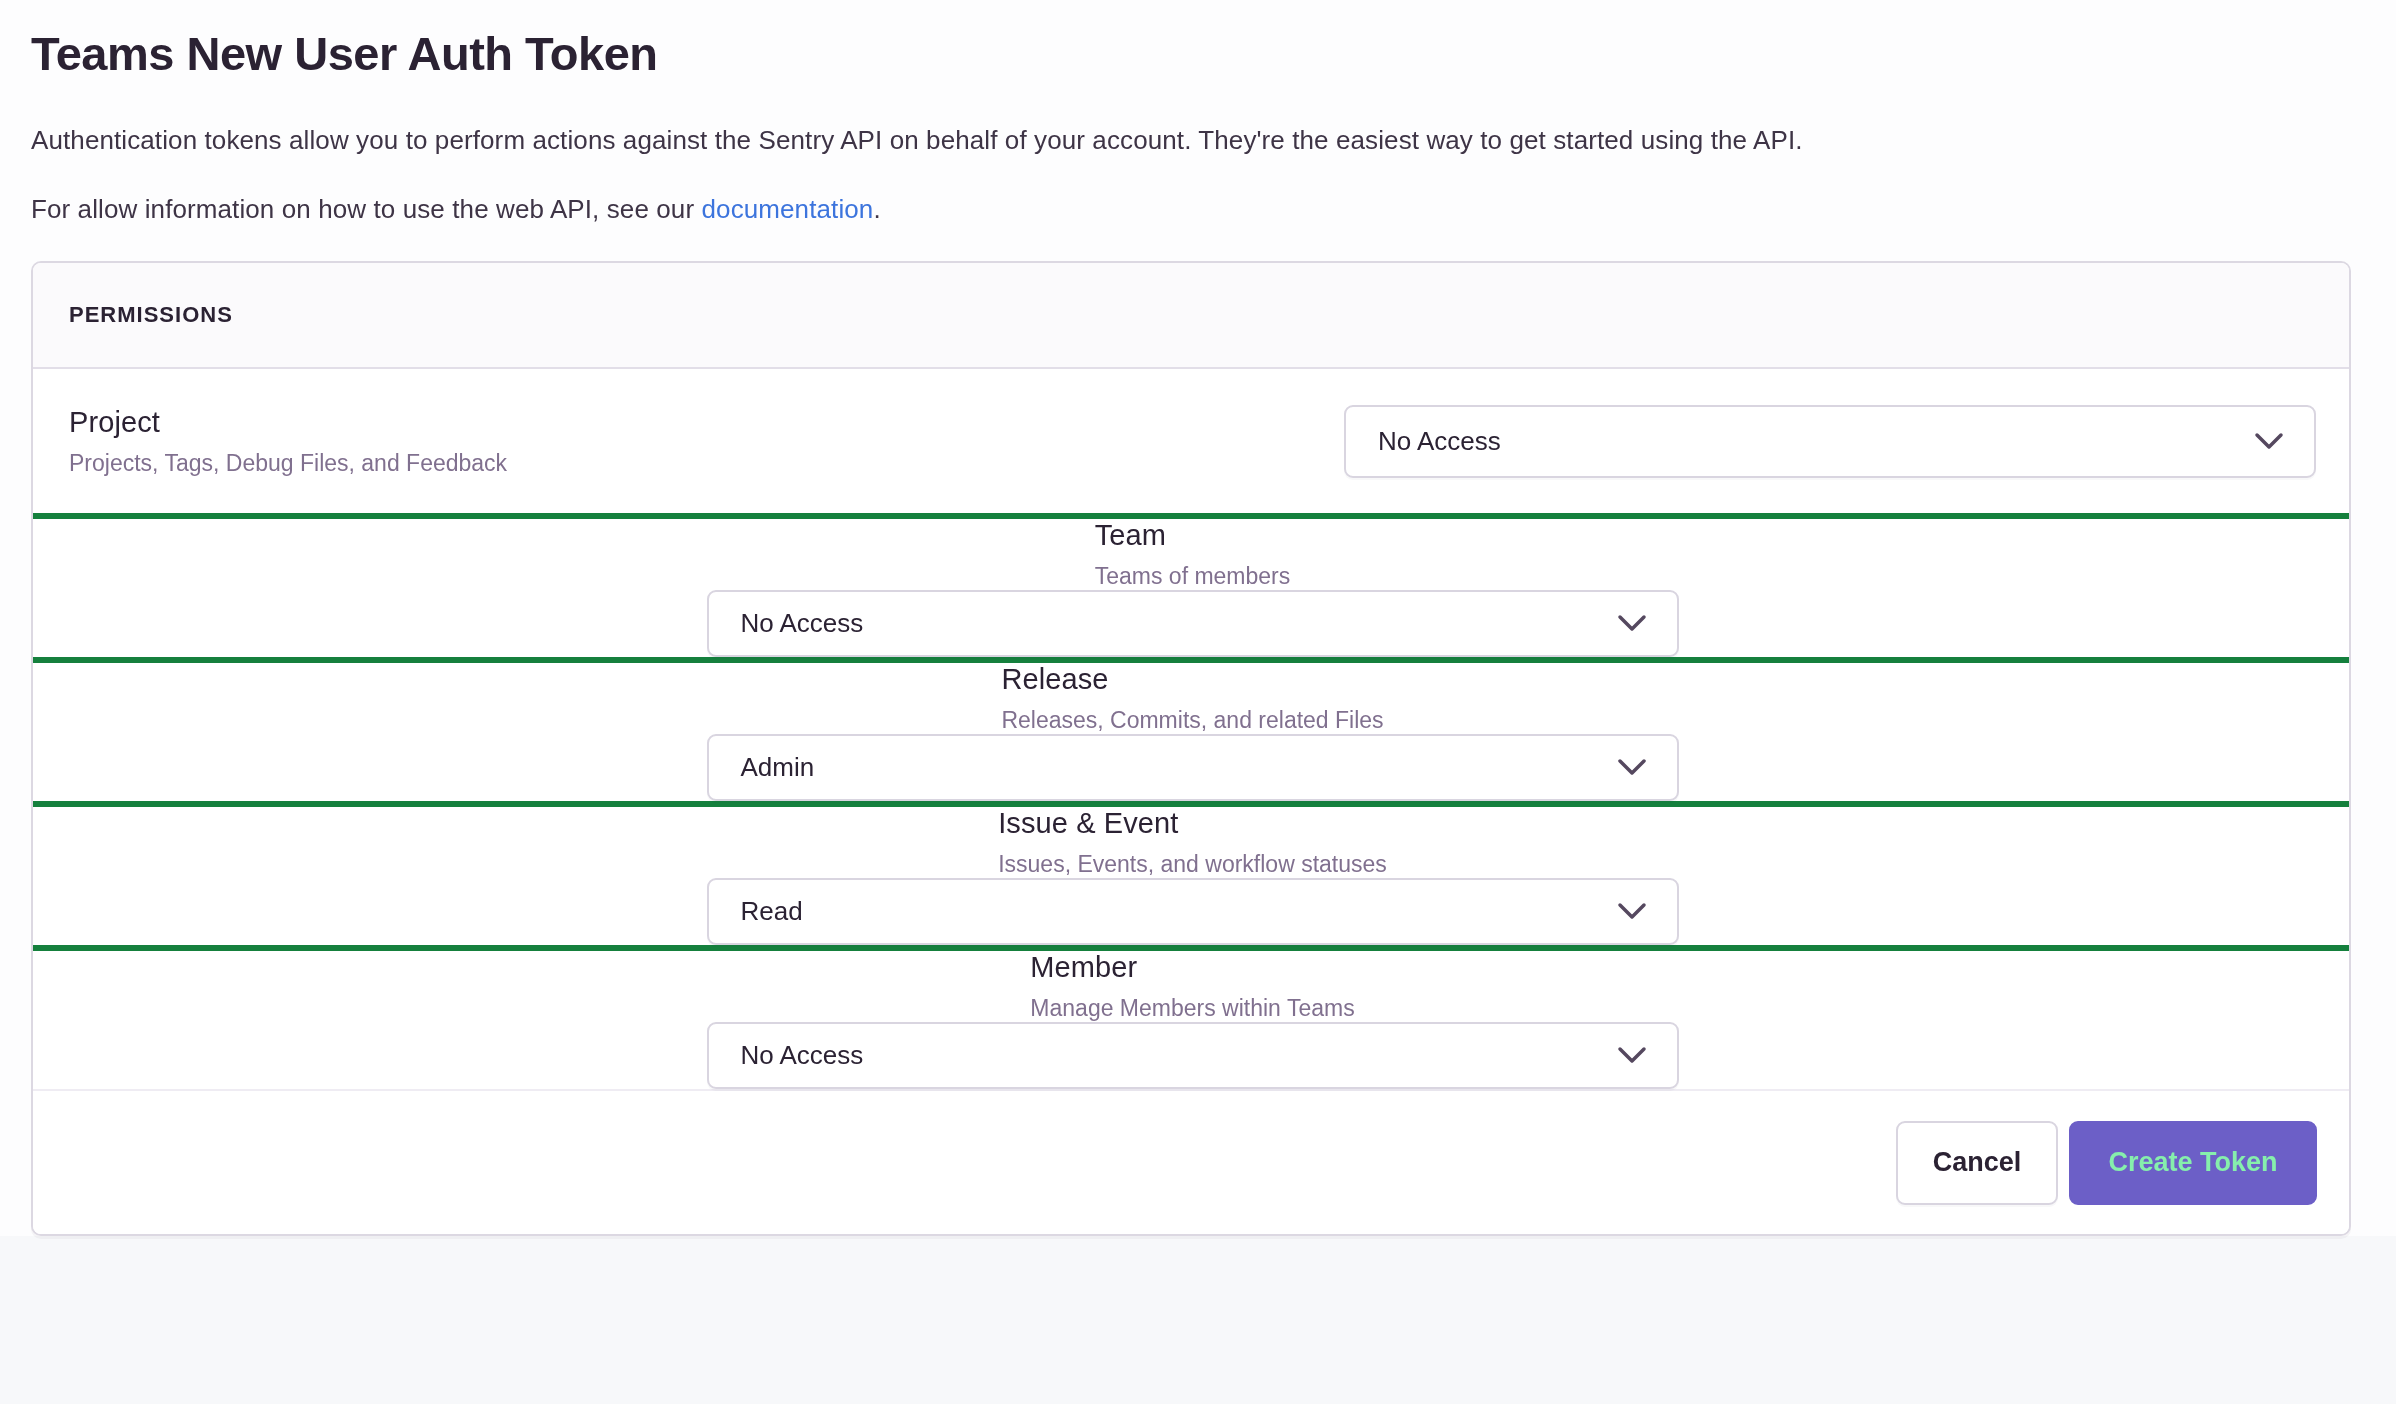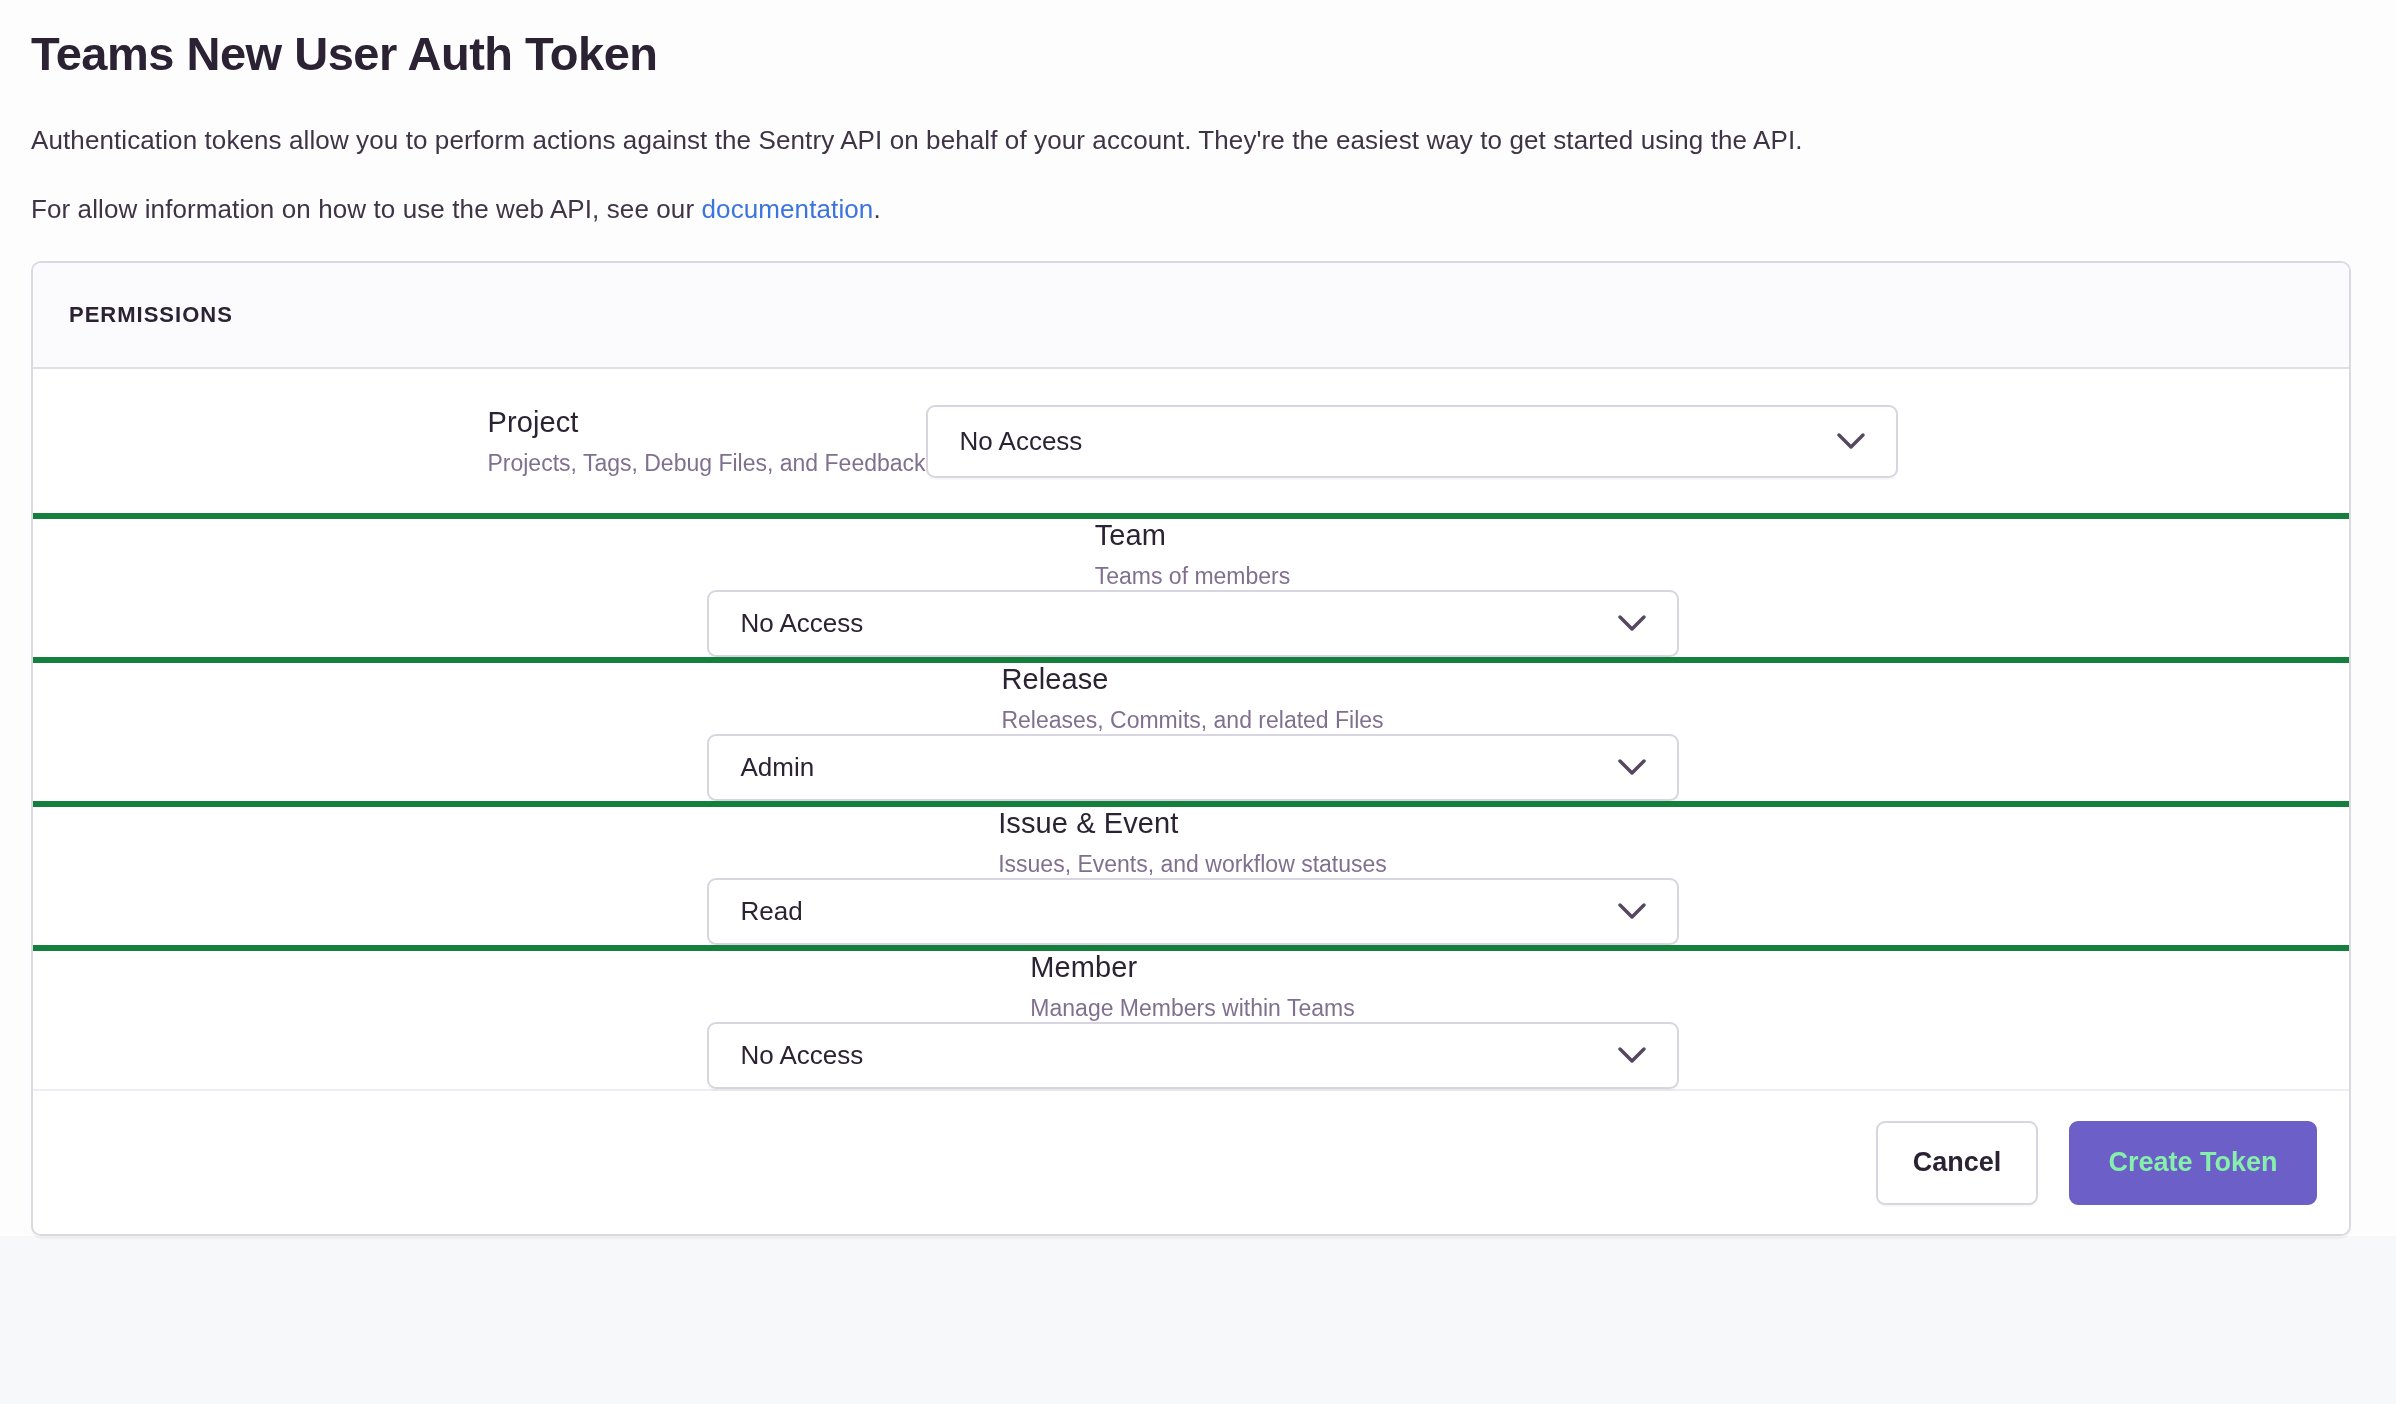--- a/index.html
+++ b/index.html
@@ -52,21 +52,21 @@
     font-size: 22px;
     font-weight: 700;
     letter-spacing: 1px;
     color: #2b2233;
     text-transform: uppercase;
   }
   .perm-row {
     height: 144px;
     display: flex;
     align-items: center;
-    justify-content: center;
+    justify-content: space-between;
     padding: 0 33px 0 36px;
     background: #ffffff;
   }
   .perm-row + .perm-row { border-top: 6px solid #15803d; flex-direction: column; }
   .perm-info { display: flex; flex-direction: column; }
   .perm-label {
     font-size: 29px;
     color: #2b2233;
     letter-spacing: 0.1px;
   }
@@ -90,21 +90,21 @@
   }
   .perm-select-value { font-size: 26px; color: #2b2233; }
   .chevron { width: 30px; height: 19px; display: block; }
 
   .panel-footer {
     height: 145px;
     border-top: 2px solid #efecf3;
     display: flex;
     align-items: center;
     justify-content: flex-end;
-    gap: 31px;
+    gap: 11px;
     padding: 0 32px;
     background: #ffffff;
   }
   .btn {
     height: 84px;
     border-radius: 9px;
     font-family: "Liberation Sans", "DejaVu Sans", sans-serif;
     font-size: 27px;
     font-weight: 700;
     display: flex;

